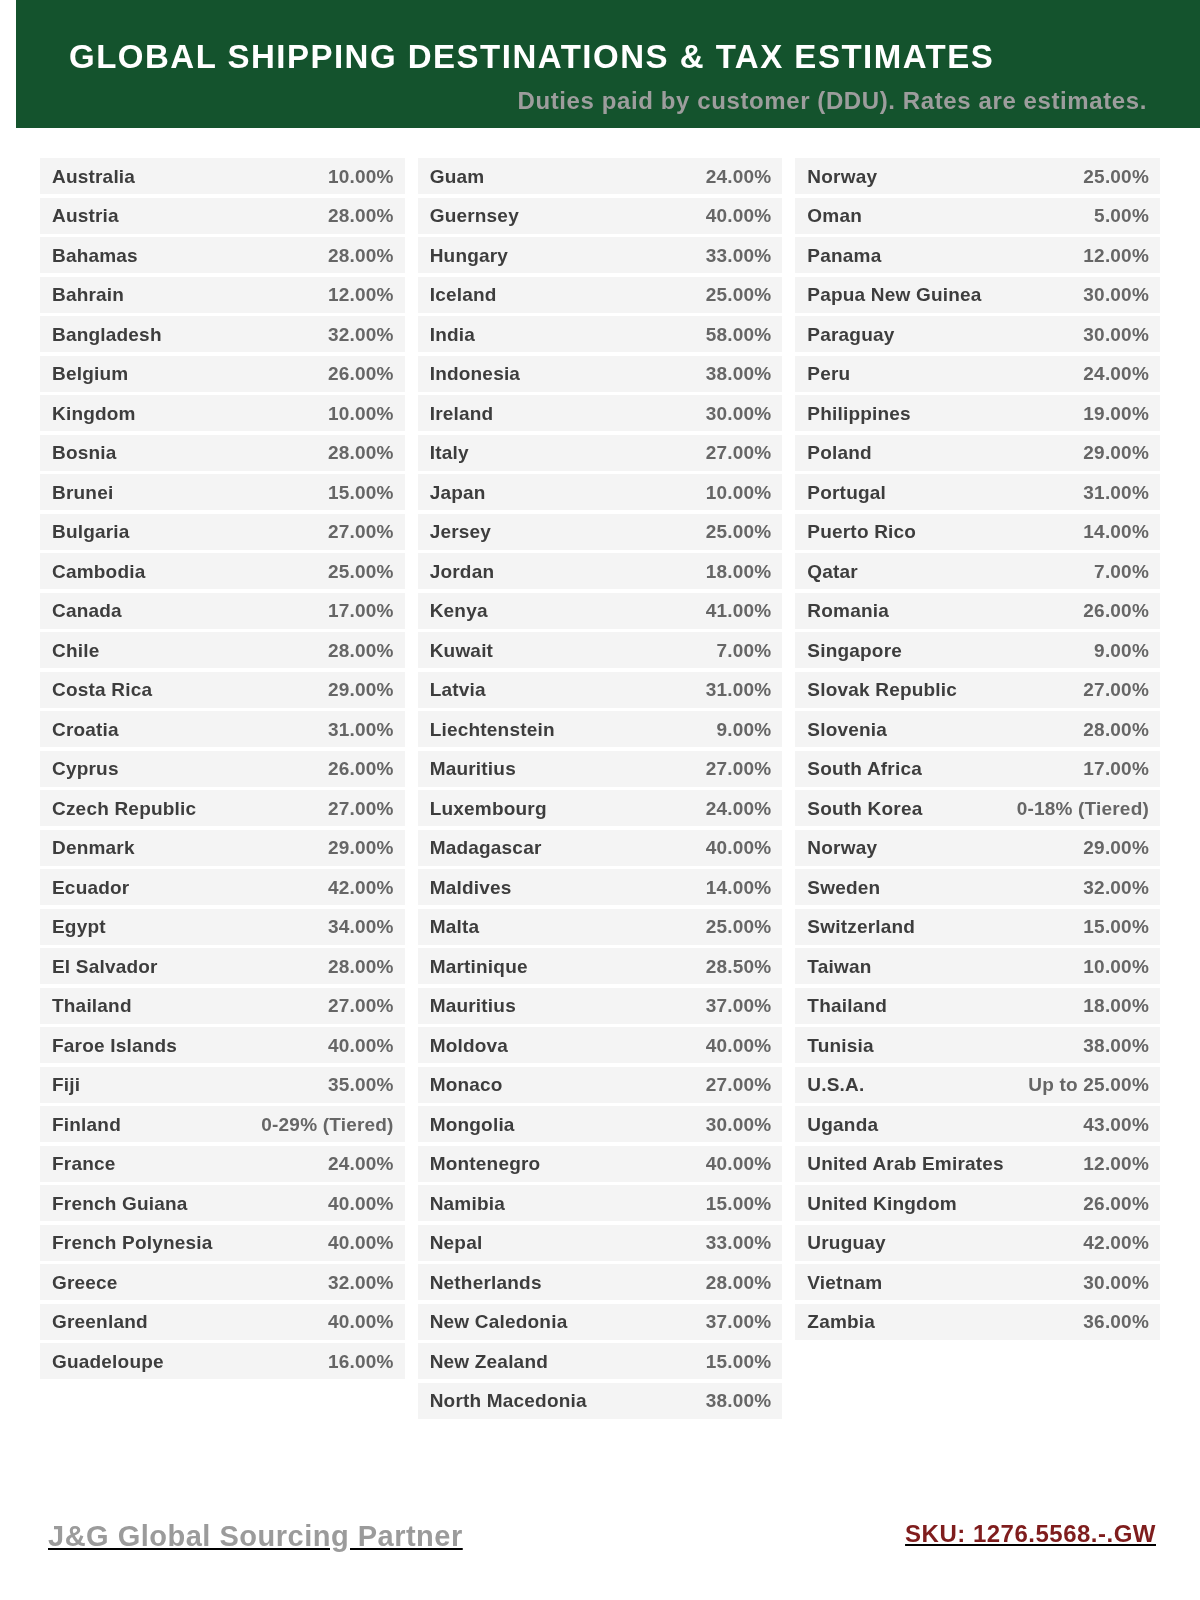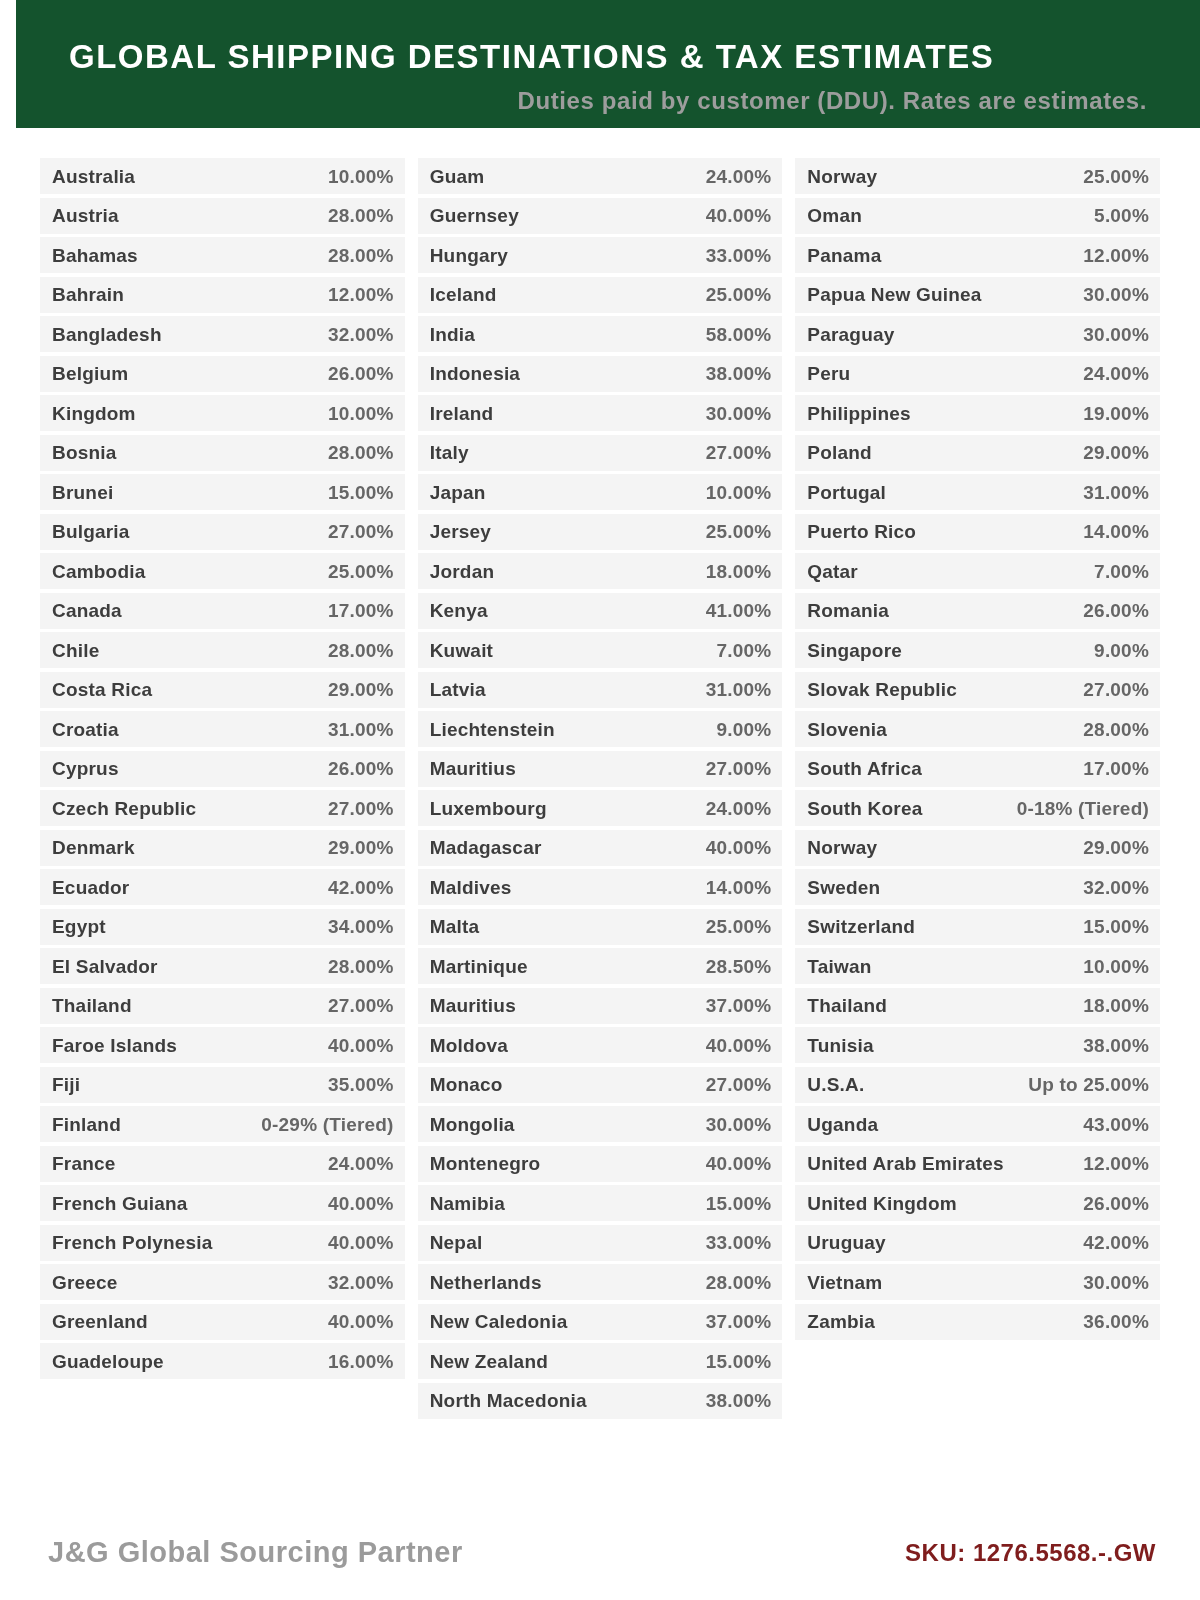--- a/index.html
+++ b/index.html
@@ -63,24 +63,25 @@
     font-weight: 700;
     color: #666666;
     letter-spacing: 0.2px;
     white-space: nowrap;
     text-align: right;
   }
   .footer {
     position: absolute;
     left: 48px;
     right: 44px;
-    bottom: 31px;
+    bottom: 47px;
     display: flex;
     justify-content: space-between;
-    align-items: center;
+    align-items: flex-start;
+    text-decoration: underline;
   }
   .brand {
     font-size: 29px;
     font-weight: 700;
     color: #9b9b9b;
     letter-spacing: 0.5px;
   }
   .sku {
     font-size: 24px;
     font-weight: 700;

